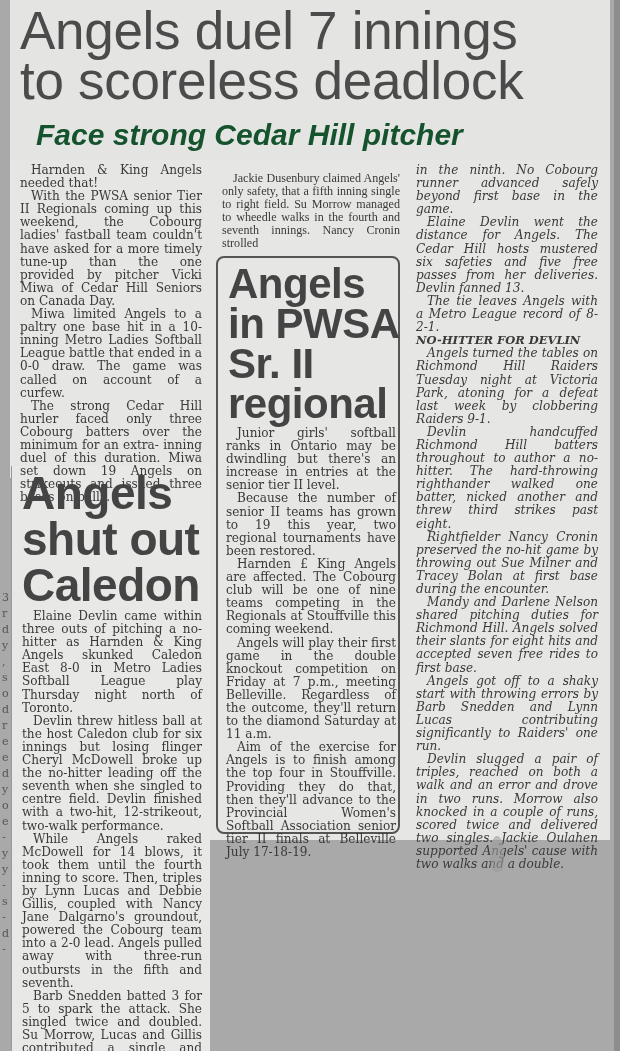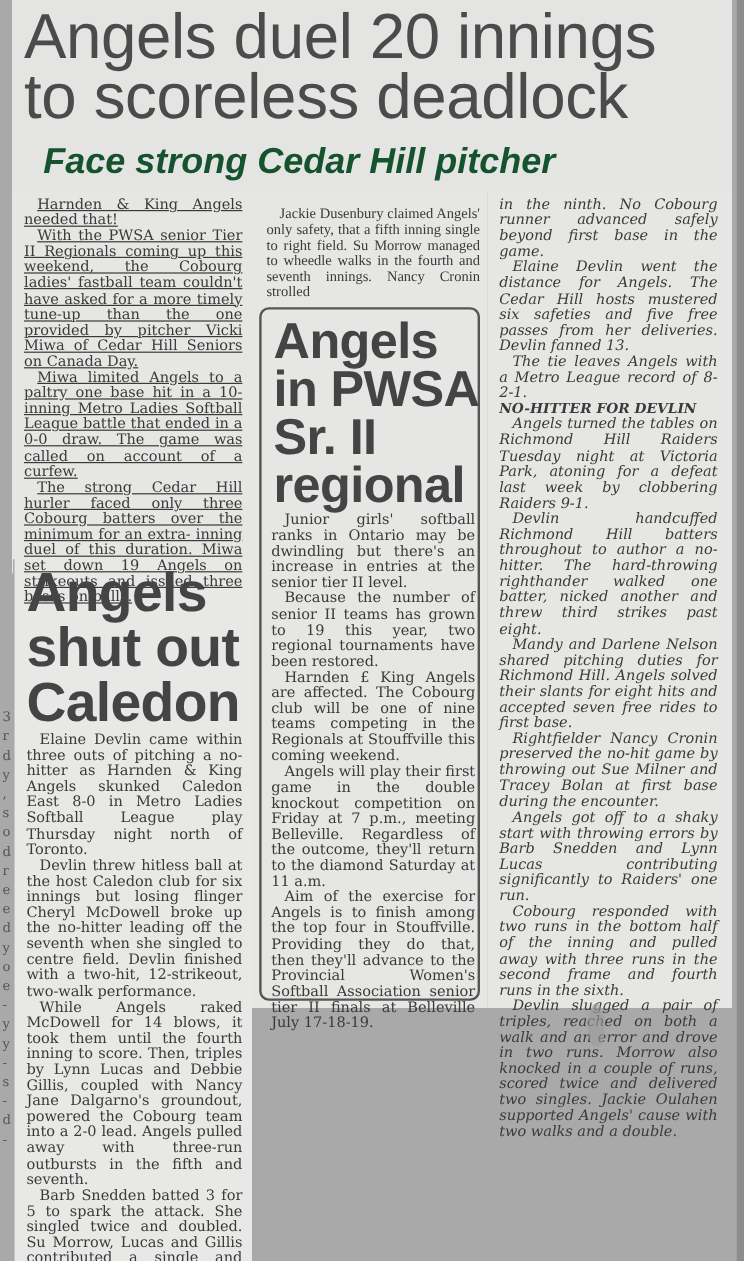--- a/index.html
+++ b/index.html
@@ -24,21 +24,21 @@
       font-family: "Liberation Sans", sans-serif; font-weight: 700; font-style: italic;
       font-size: 30px; line-height: 34px; color: #14532d; margin: 0;
     }
     .col {
       position: absolute; font-size: 12.1px; line-height: 13.1px;
       text-align: justify; hyphens: auto;
     }
     .col p { margin: 0; text-indent: 11px; }
     .col p.noindent { text-indent: 0; }
     .col .sub-bold { font-weight: 700; text-indent: 0; font-size: 11.5px; }
-    .col-left-top { left: 20px; top: 164px; width: 182px; text-decoration: underline; }
+    .col-left-top { left: 20px; top: 164px; width: 182px; }
     .col-mid-top  { left: 222px; top: 172px; width: 178px; font-family: Liberation Serif, serif; }
     .col-right    { left: 416px; top: 164px; width: 182px; font-style: italic; }
 
     .left-strip { left: 10px; top: 160px; width: 200px; height: 318px; }
     .left-lower { left: 11px; top: 466px; width: 198px; height: 585px; background: #e8e8e6; border-left: 1px solid #9a9a9a; }
     .mid-strip  { left: 210px; top: 160px; width: 196px; height: 680px; }
     .right-strip{ left: 406px; top: 160px; width: 204px; height: 680px; }
 
     .box-title {
       font-family: "Liberation Sans", sans-serif; font-weight: 700;
@@ -71,21 +71,21 @@
 </head>
 <body>
 
 <div class="clip paper-top"></div>
 <div class="clip left-strip"></div>
 <div class="clip mid-strip"></div>
 <div class="clip right-strip"></div>
 <div class="clip left-lower"></div>
 
 <h1 class="headline">
-  <span>Angels duel 20 innings</span><br>
+  <span>Angels duel 7 innings</span><br>
   <span>to scoreless deadlock</span>
 </h1>
 <h2 class="subhead">Face strong Cedar Hill pitcher</h2>
 
 <div class="col col-left-top">
   <p>Harnden &amp; King Angels needed that!</p>
   <p>With the PWSA senior Tier II Regionals coming up this weekend, the Cobourg ladies' fastball team couldn't have asked for a more timely tune-up than the one provided by pitcher Vicki Miwa of Cedar Hill Seniors on Canada Day.</p>
   <p>Miwa limited Angels to a paltry one base hit in a 10-inning Metro Ladies Softball League battle that ended in a 0-0 draw. The game was called on account of a curfew.</p>
   <p>The strong Cedar Hill hurler faced only three Cobourg batters over the minimum for an extra- inning duel of this duration. Miwa set down 19 Angels on strikeouts and issued three bases on balls.</p>
 </div>
@@ -94,24 +94,23 @@
   <p>Jackie Dusenbury claimed Angels' only safety, that a fifth inning single to right field. Su Morrow managed to wheedle walks in the fourth and seventh innings. Nancy Cronin strolled</p>
 </div>
 
 <div class="col col-right">
   <p class="noindent">in the ninth. No Cobourg runner advanced safely beyond first base in the game.</p>
   <p>Elaine Devlin went the distance for Angels. The Cedar Hill hosts mustered six safeties and five free passes from her deliveries. Devlin fanned 13.</p>
   <p>The tie leaves Angels with a Metro League record of 8-2-1.</p>
   <p class="sub-bold">NO-HITTER FOR DEVLIN</p>
   <p>Angels turned the tables on Richmond Hill Raiders Tuesday night at Victoria Park, atoning for a defeat last week by clobbering Raiders 9-1.</p>
   <p>Devlin handcuffed Richmond Hill batters throughout to author a no-hitter. The hard-throwing righthander walked one batter, nicked another and threw third strikes past eight.</p>
+  <p>Rightfielder Nancy Cronin preserved the no-hit game by throwing out Sue Milner and Tracey Bolan at first base during the encounter.</p>
   <p>Mandy and Darlene Nelson shared pitching duties for Richmond Hill. Angels solved their slants for eight hits and accepted seven free rides to first base.</p>
-  <p>Rightfielder Nancy Cronin preserved the no-hit game by throwing out Sue Milner and Tracey Bolan at first base during the encounter.</p>
   <p>Angels got off to a shaky start with throwing errors by Barb Snedden and Lynn Lucas contributing significantly to Raiders' one run.</p>
-  <p>Cobourg responded with two runs in the bottom half of the inning and pulled away with three runs in the second frame and fourth runs in the sixth.</p>
   <p>Devlin slugged a pair of triples, reached on both a walk and an error and drove in two runs. Morrow also knocked in a couple of runs, scored twice and delivered two singles. Jackie Oulahen supported Angels' cause with two walks and a double.</p>
 </div>
 
 <h2 class="box-title caledon-title">
   <span>Angels</span><br>
   <span>shut out</span><br>
   <span>Caledon</span>
 </h2>
 <div class="col col-left-bottom">
   <p>Elaine Devlin came within three outs of pitching a no-hitter as Harnden &amp; King Angels skunked Caledon East 8-0 in Metro Ladies Softball League play Thursday night north of Toronto.</p>

